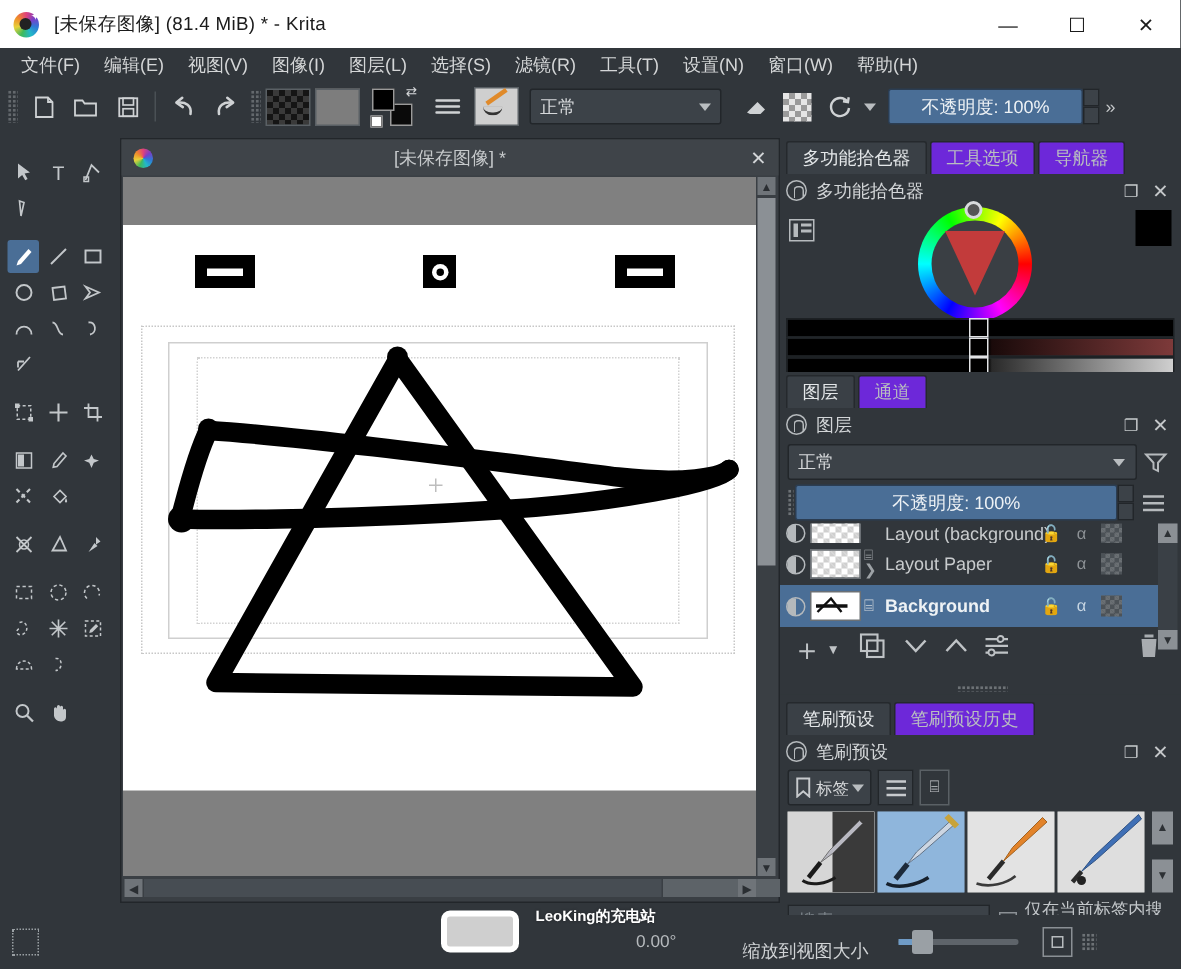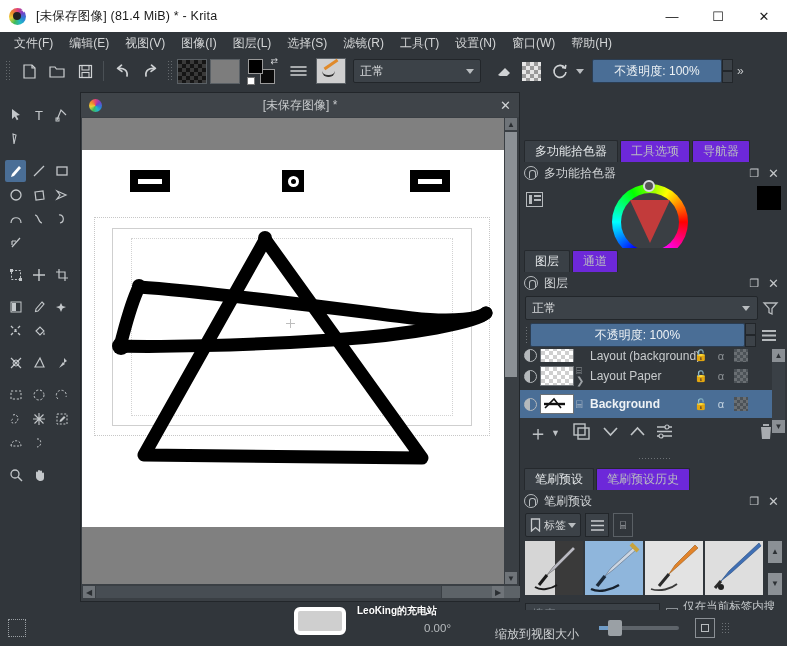--- a/index.html
+++ b/index.html
@@ -587,21 +587,21 @@
     </div>
 
     <div class="hscroll">
       <div class="ar" style="left:1px">◀</div>
       <div class="thumb"></div>
       <div class="thumb2"></div>
       <div class="ar" style="right:1px">▶</div>
     </div>
   </div>
 
-  <div class="dock" style="top:92px;height:150px;margin-top:46px;">
+  <div class="dock" style="top:92px;height:150px;">
     <div class="dtabs">
       <div class="dtab active">多功能拾色器</div>
       <div class="dtab">工具选项</div>
       <div class="dtab">导航器</div>
     </div>
     <div class="dhead">
       <div class="lock"></div>
       <div class="ttl">多功能拾色器</div>
       <div class="float">❐</div>
       <div class="close">✕</div>

